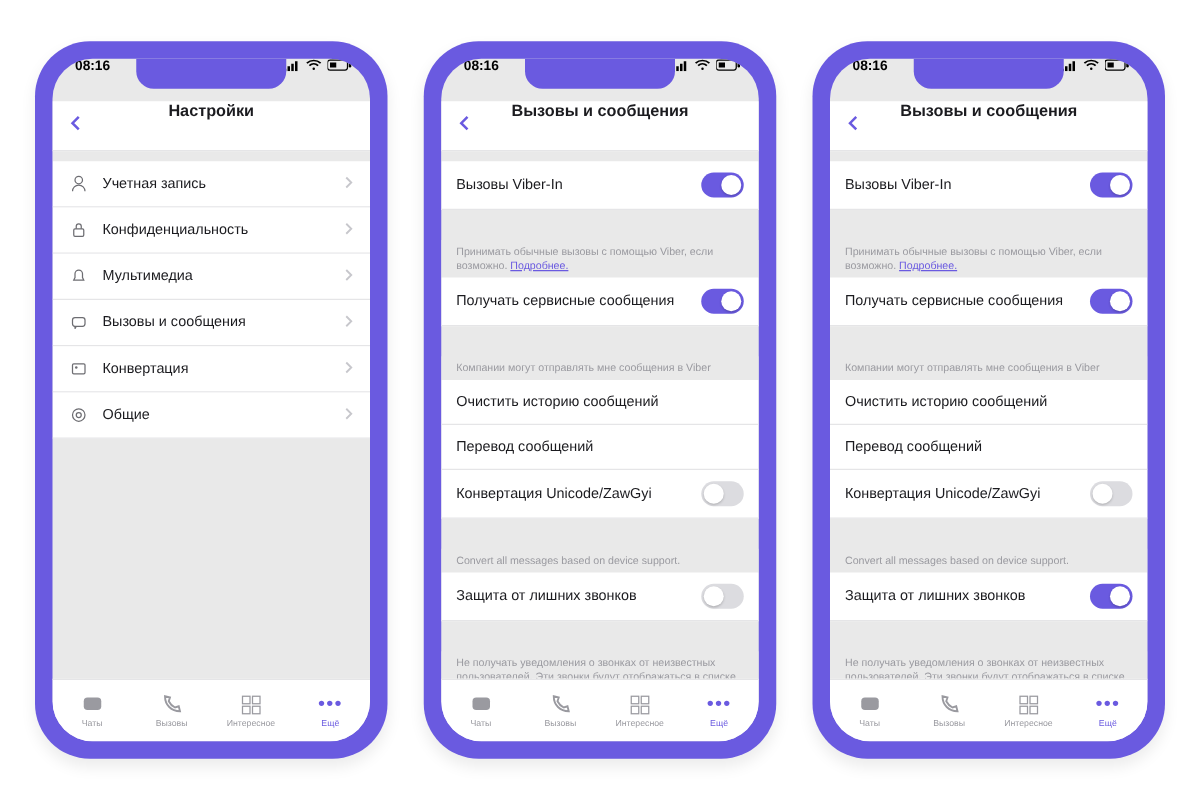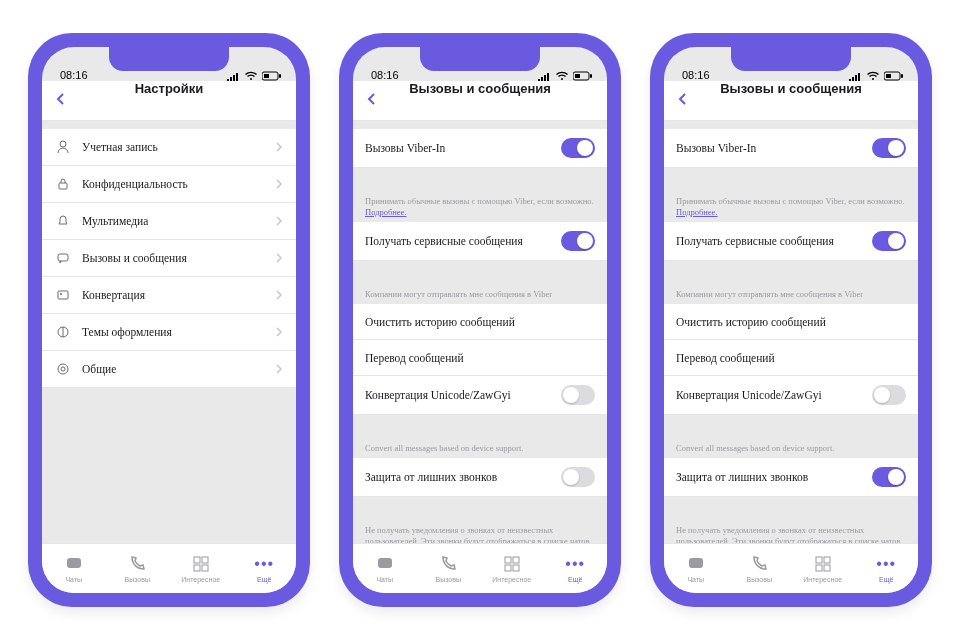--- a/index.html
+++ b/index.html
@@ -51,25 +51,25 @@
     width: 120px;
     height: 24px;
     background: var(--frame);
     border-bottom-left-radius: 14px;
     border-bottom-right-radius: 14px;
     z-index: 5;
   }
   .statusbar {
     height: 34px;
     display: flex;
-    align-items: flex-end;
+    align-items: flex-start;
     justify-content: space-between;
     padding: 0 14px 0 18px;
     font-size: 11px;
-    font-weight: 400;
+    font-weight: 700;
     color: #000;
     flex: 0 0 auto;
   }
   .status-icons { display:flex; gap:4px; align-items:center; }
   .header {
     height: 40px;
     background: var(--row-bg);
     border-bottom: 1px solid var(--line);
     display: flex;
     align-items: flex-start;
@@ -87,21 +87,20 @@
   .title {
     flex: 1;
     text-align: center;
     font-size: 13px;
     font-weight: 700;
     color: var(--text);
   }
   .content {
     flex: 1;
     overflow: hidden;
-    font-family: Liberation Serif, serif;
   }
   .row {
     background: var(--row-bg);
     border-bottom: 1px solid var(--line);
     padding: 9px 12px;
     display: flex;
     align-items: center;
     min-height: 36px;
   }
   .row-label {
@@ -252,32 +251,20 @@
             </svg>
           </span>
         <span class="row-label">Конвертация</span>
         <span class="chevron"><svg width="10" height="10" viewBox="0 0 10 10">
               <path fill="none" stroke="currentColor" stroke-width="1.5" d="M3 1l4 4-4 4"></path>
             </svg></span>
       </div>
       <div class="row">
         <span class="row-icon">
             <svg width="14" height="14" viewBox="0 0 14 14">
-              <circle cx="7" cy="7" r="5" fill="none" stroke="currentColor"></circle>
-              <path d="M7 2v10" stroke="currentColor"></path>
-            </svg>
-          </span>
-        <span class="row-label">Темы оформления</span>
-        <span class="chevron"><svg width="10" height="10" viewBox="0 0 10 10">
-              <path fill="none" stroke="currentColor" stroke-width="1.5" d="M3 1l4 4-4 4"></path>
-            </svg></span>
-      </div>
-      <div class="row">
-        <span class="row-icon">
-            <svg width="14" height="14" viewBox="0 0 14 14">
               <circle cx="7" cy="7" r="2" fill="none" stroke="currentColor"></circle>
               <circle cx="7" cy="7" r="5" fill="none" stroke="currentColor"></circle>
             </svg>
           </span>
         <span class="row-label">Общие</span>
         <span class="chevron"><svg width="10" height="10" viewBox="0 0 10 10">
               <path fill="none" stroke="currentColor" stroke-width="1.5" d="M3 1l4 4-4 4"></path>
             </svg></span>
       </div>
     </div>

